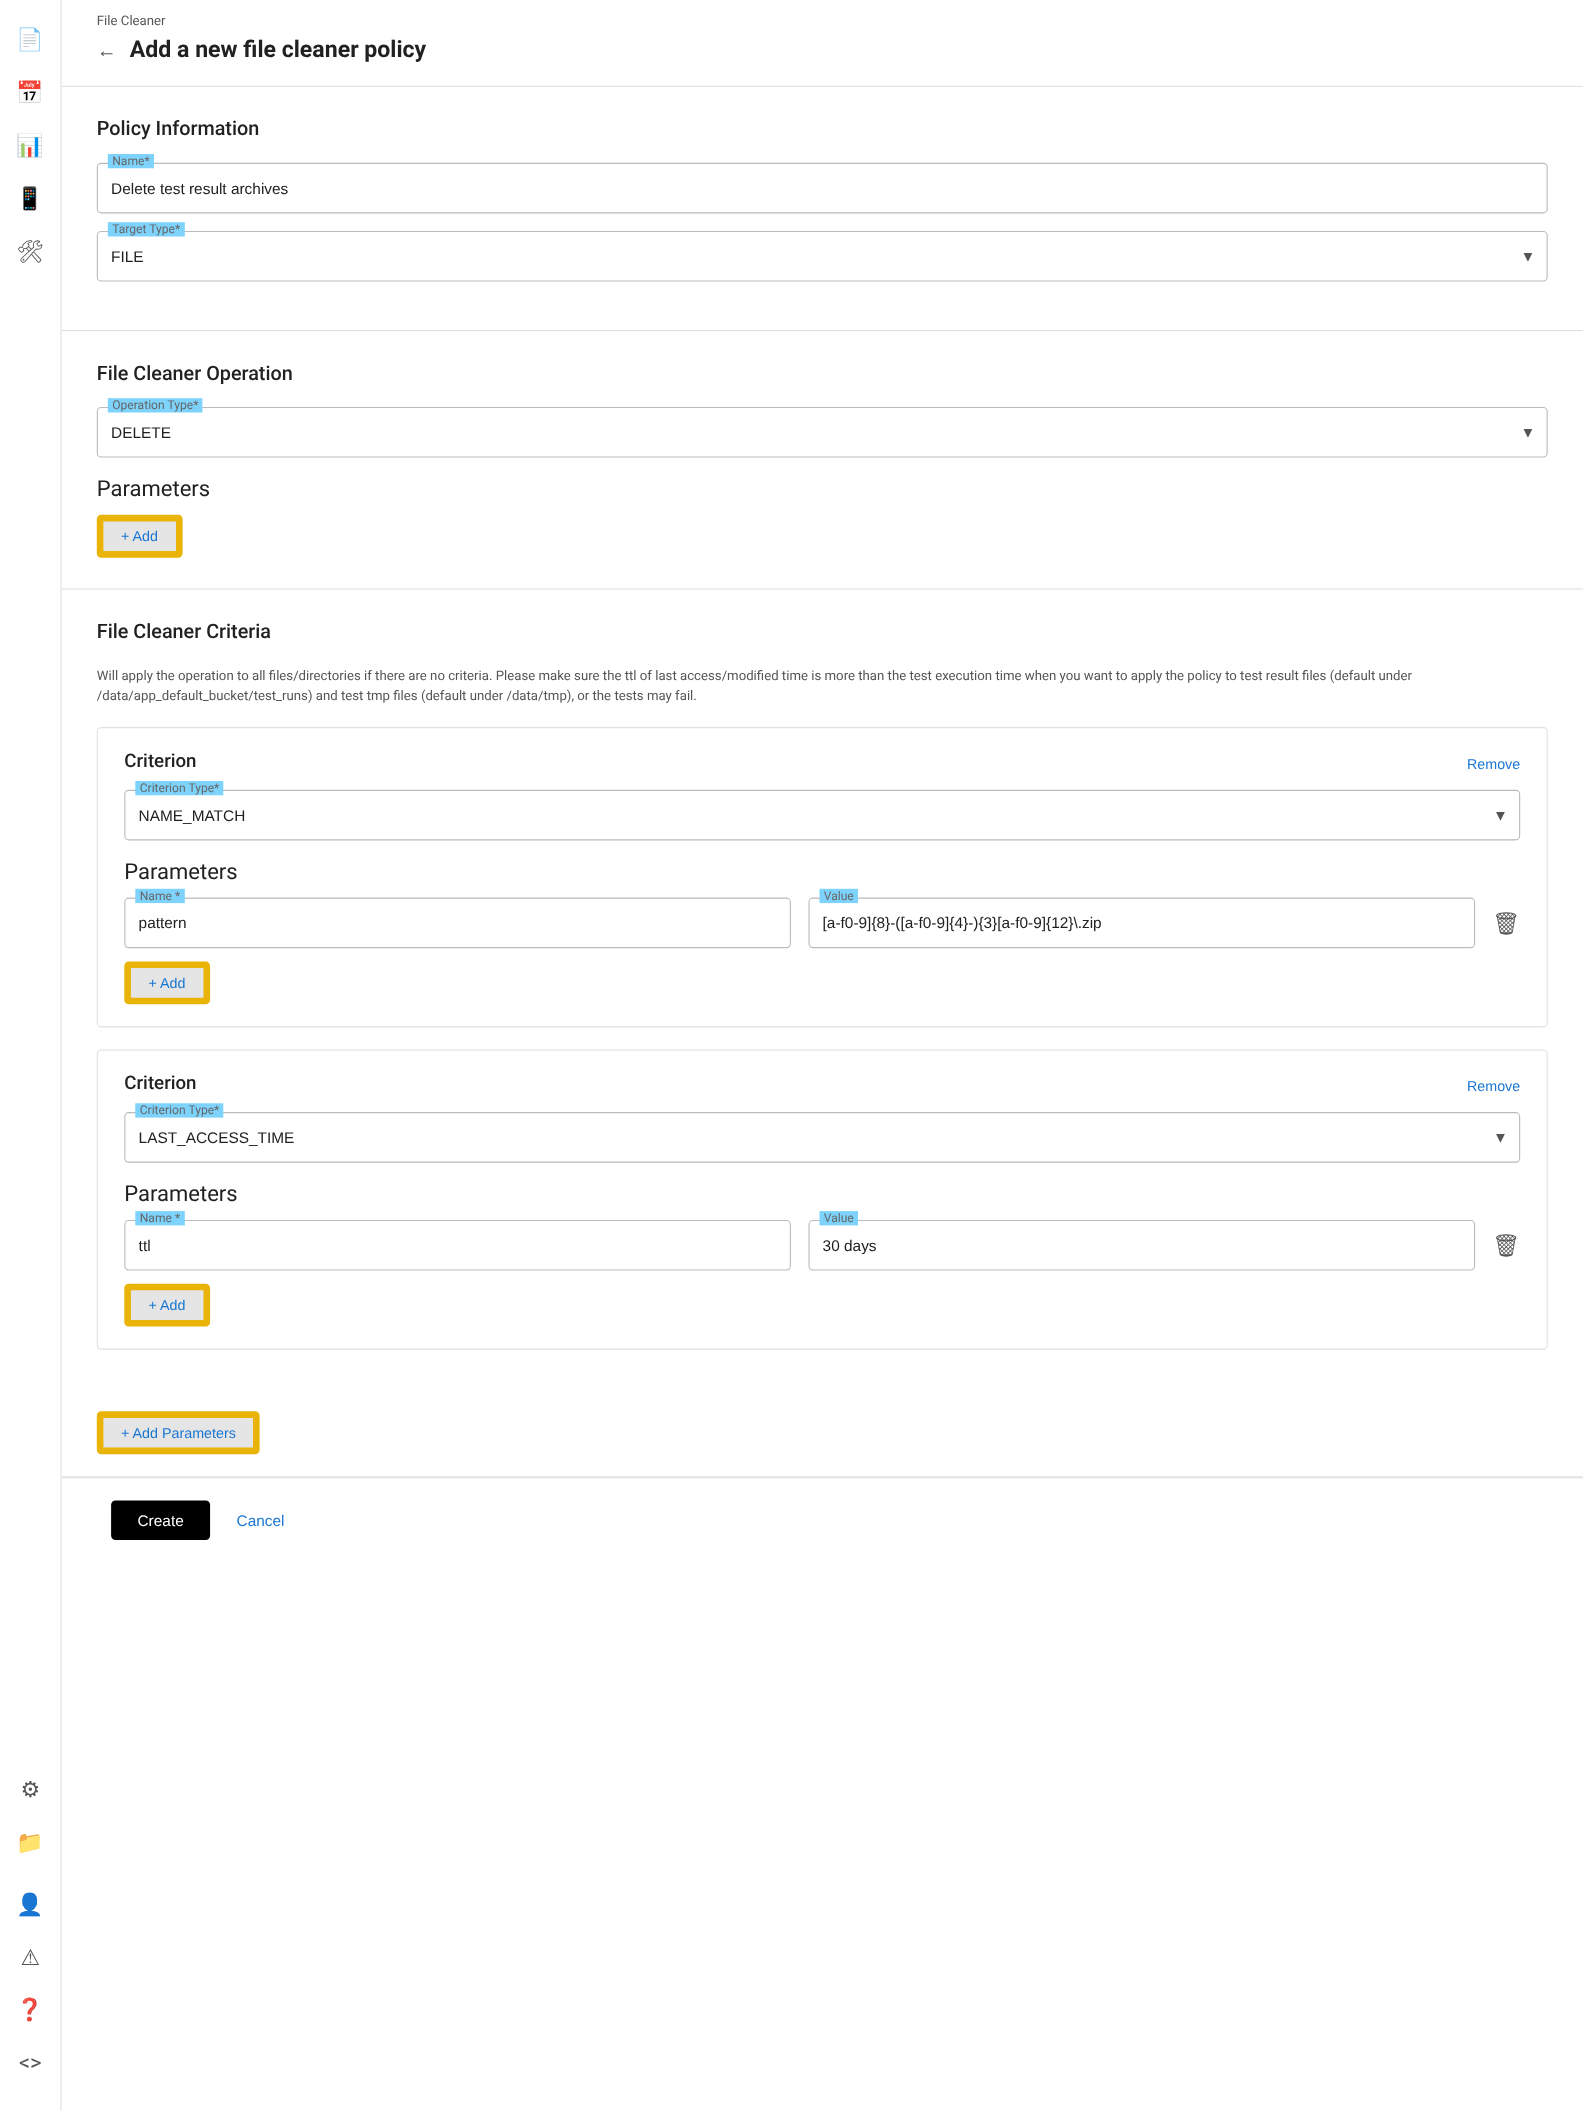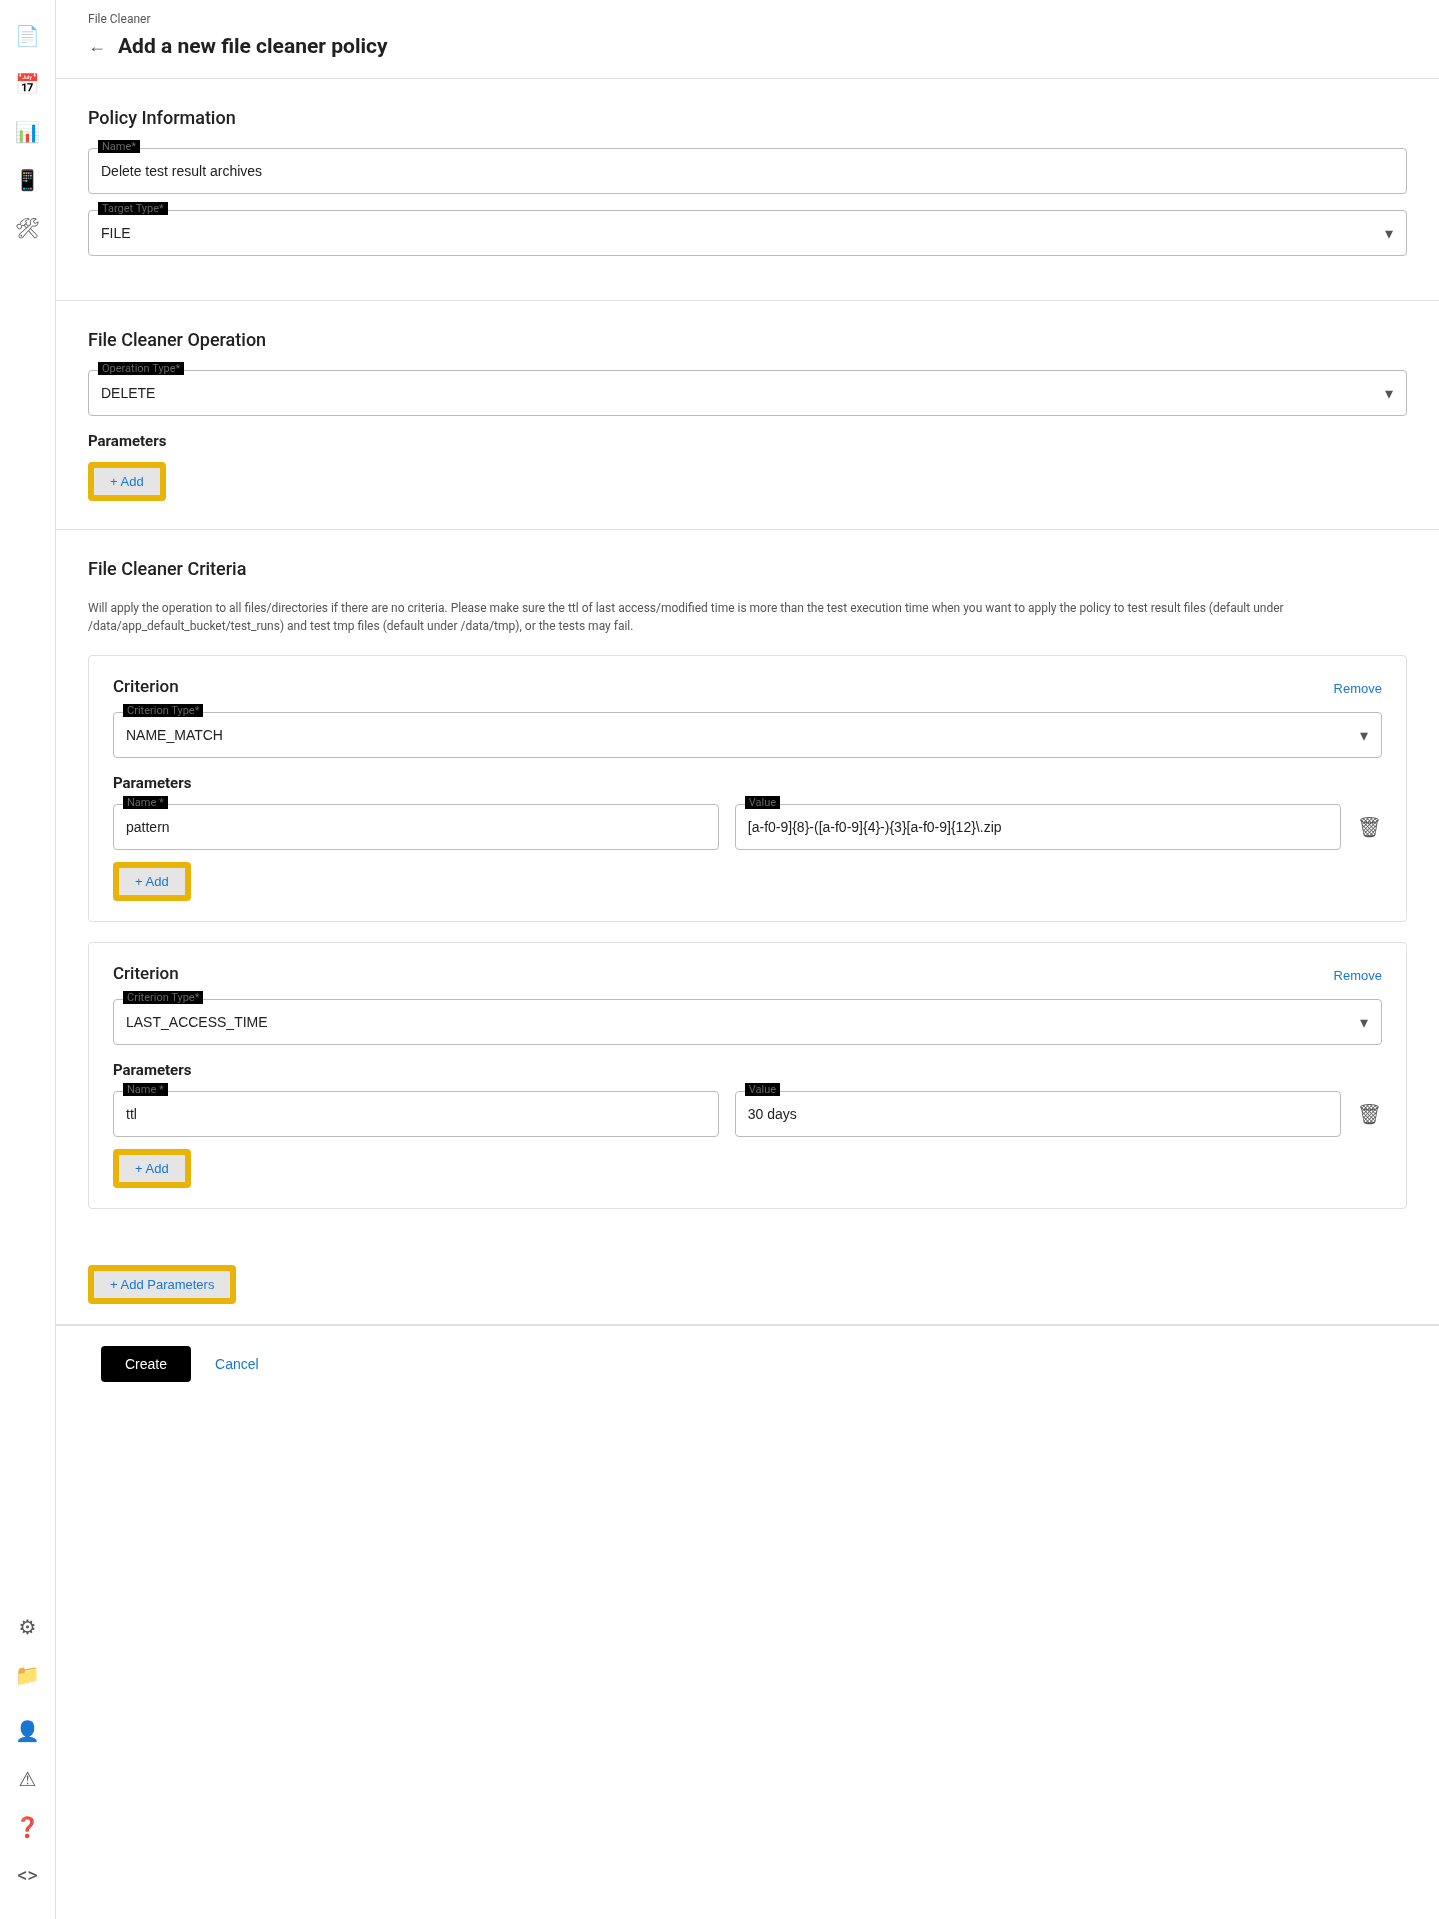--- a/index.html
+++ b/index.html
@@ -99,21 +99,21 @@
 
     
     .form-field {
       position: relative;
       margin-bottom: 16px;
     }
     .form-field label {
       position: absolute;
       top: -8px;
       left: 10px;
-      background: #000000;
+      background: #7dd3fc;
       padding: 0 4px;
       font-size: 11px;
       color: #666;
       z-index: 1;
     }
     .form-field input,
     .form-field select {
       width: 100%;
       padding: 14px 12px;
       border: 1px solid #bbb;
@@ -134,22 +134,22 @@
       right: 14px;
       top: 50%;
       transform: translateY(-50%);
       color: #555;
       pointer-events: none;
       font-size: 16px;
     }
 
     
     .parameters-label {
-      font-size: 15px;
-      font-weight: 700;
+      font-size: 20px;
+      font-weight: 400;
       margin-bottom: 12px;
       color: #212121;
     }
 
     
     .btn-outline {
       border: 6px solid #eab308;
       background: #e5e5e5;
       color: #1976d2;
       padding: 6px 16px;

